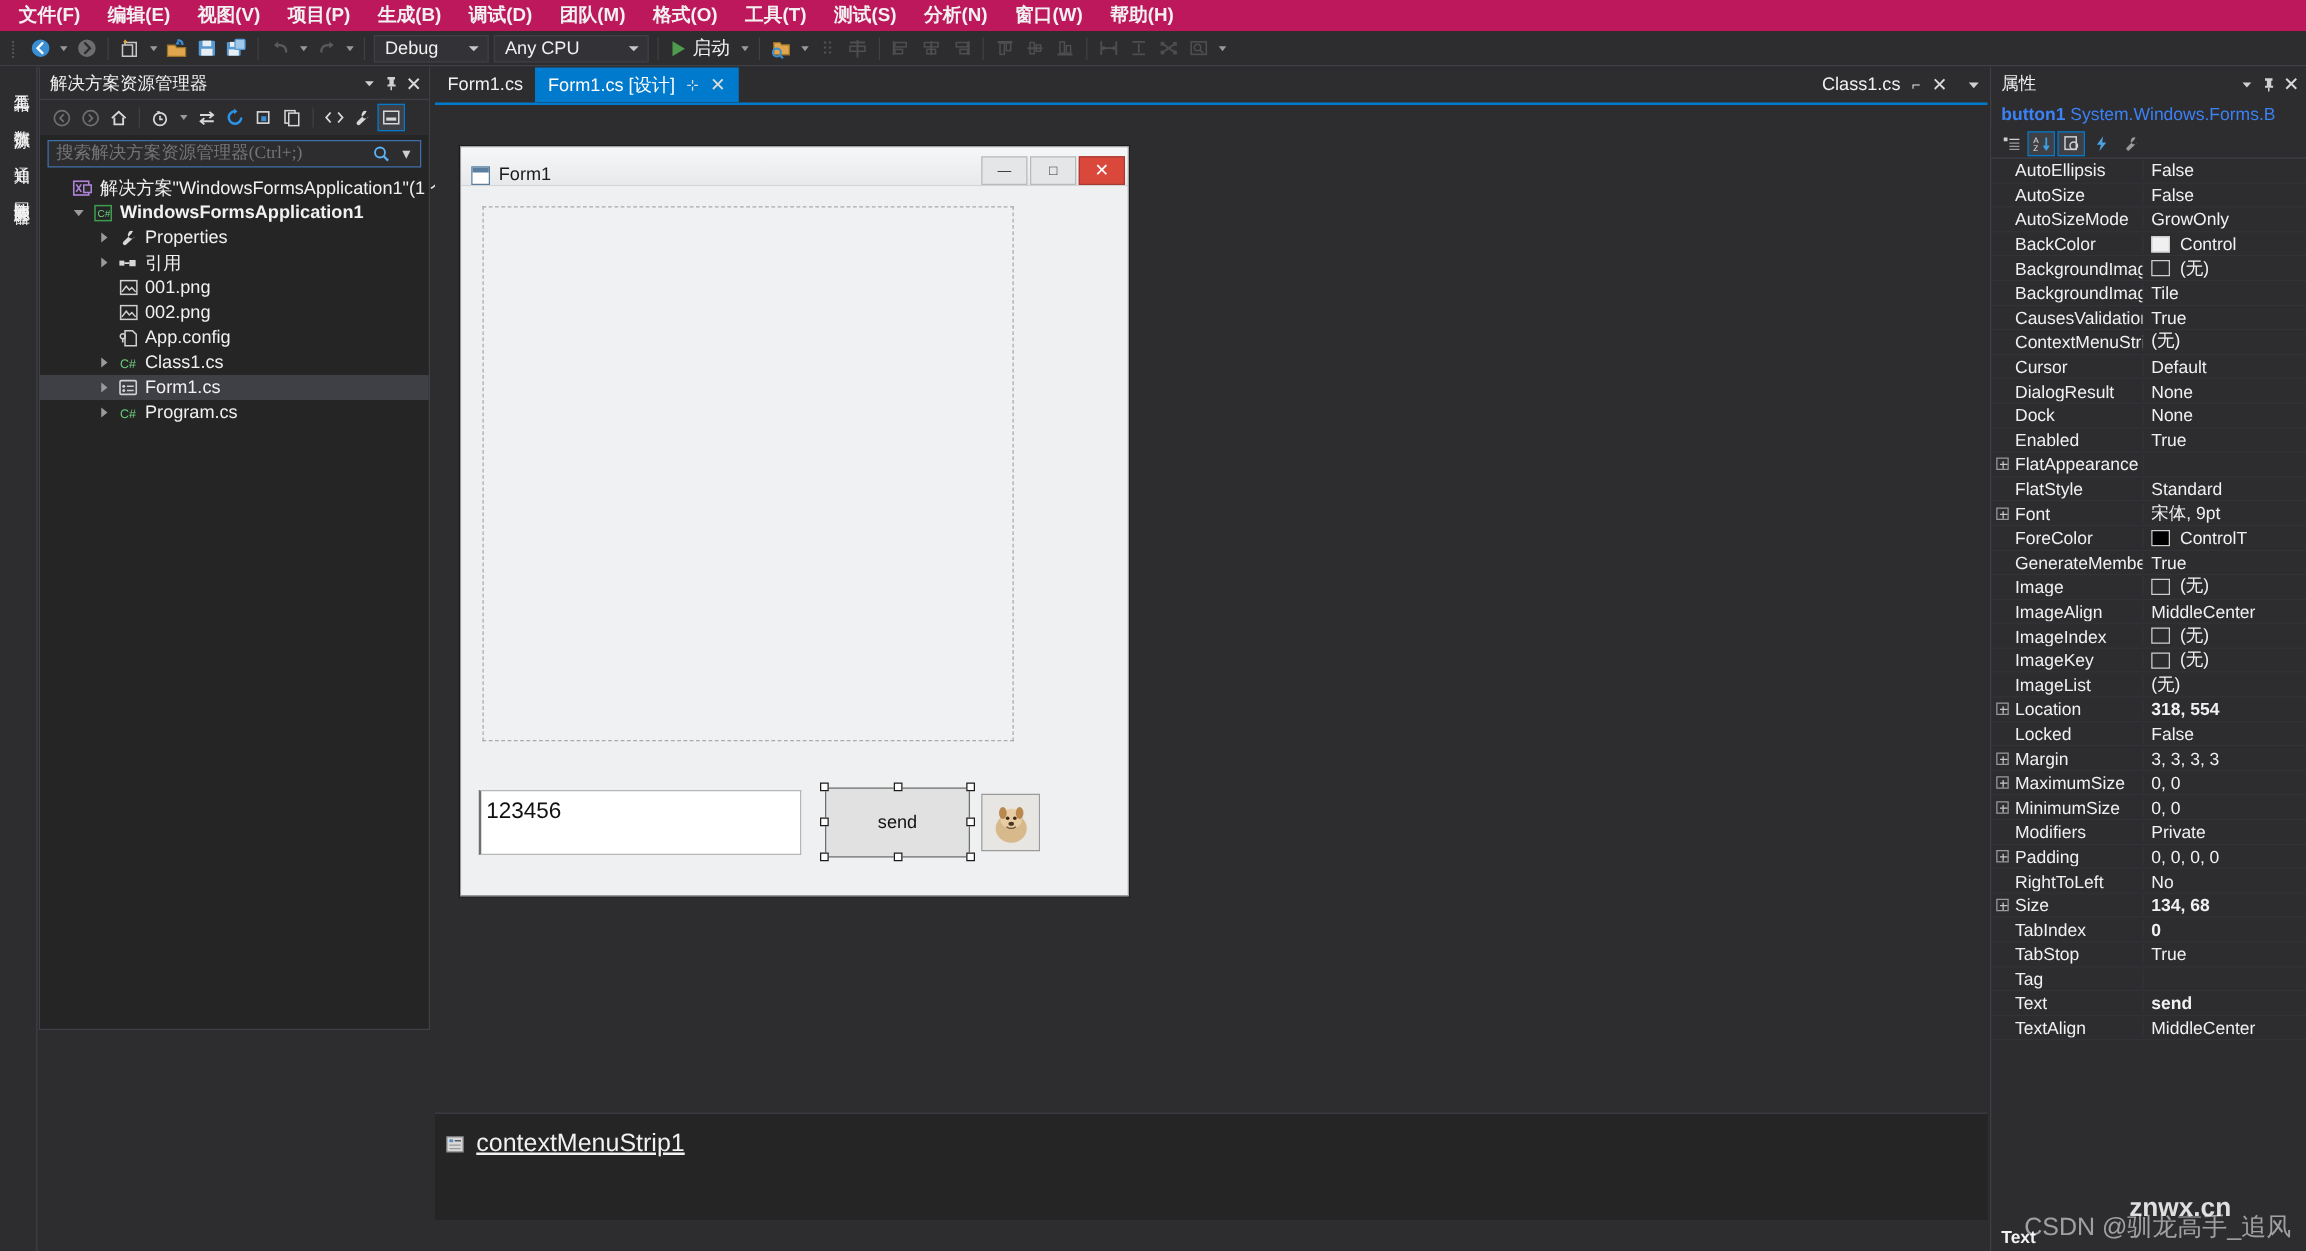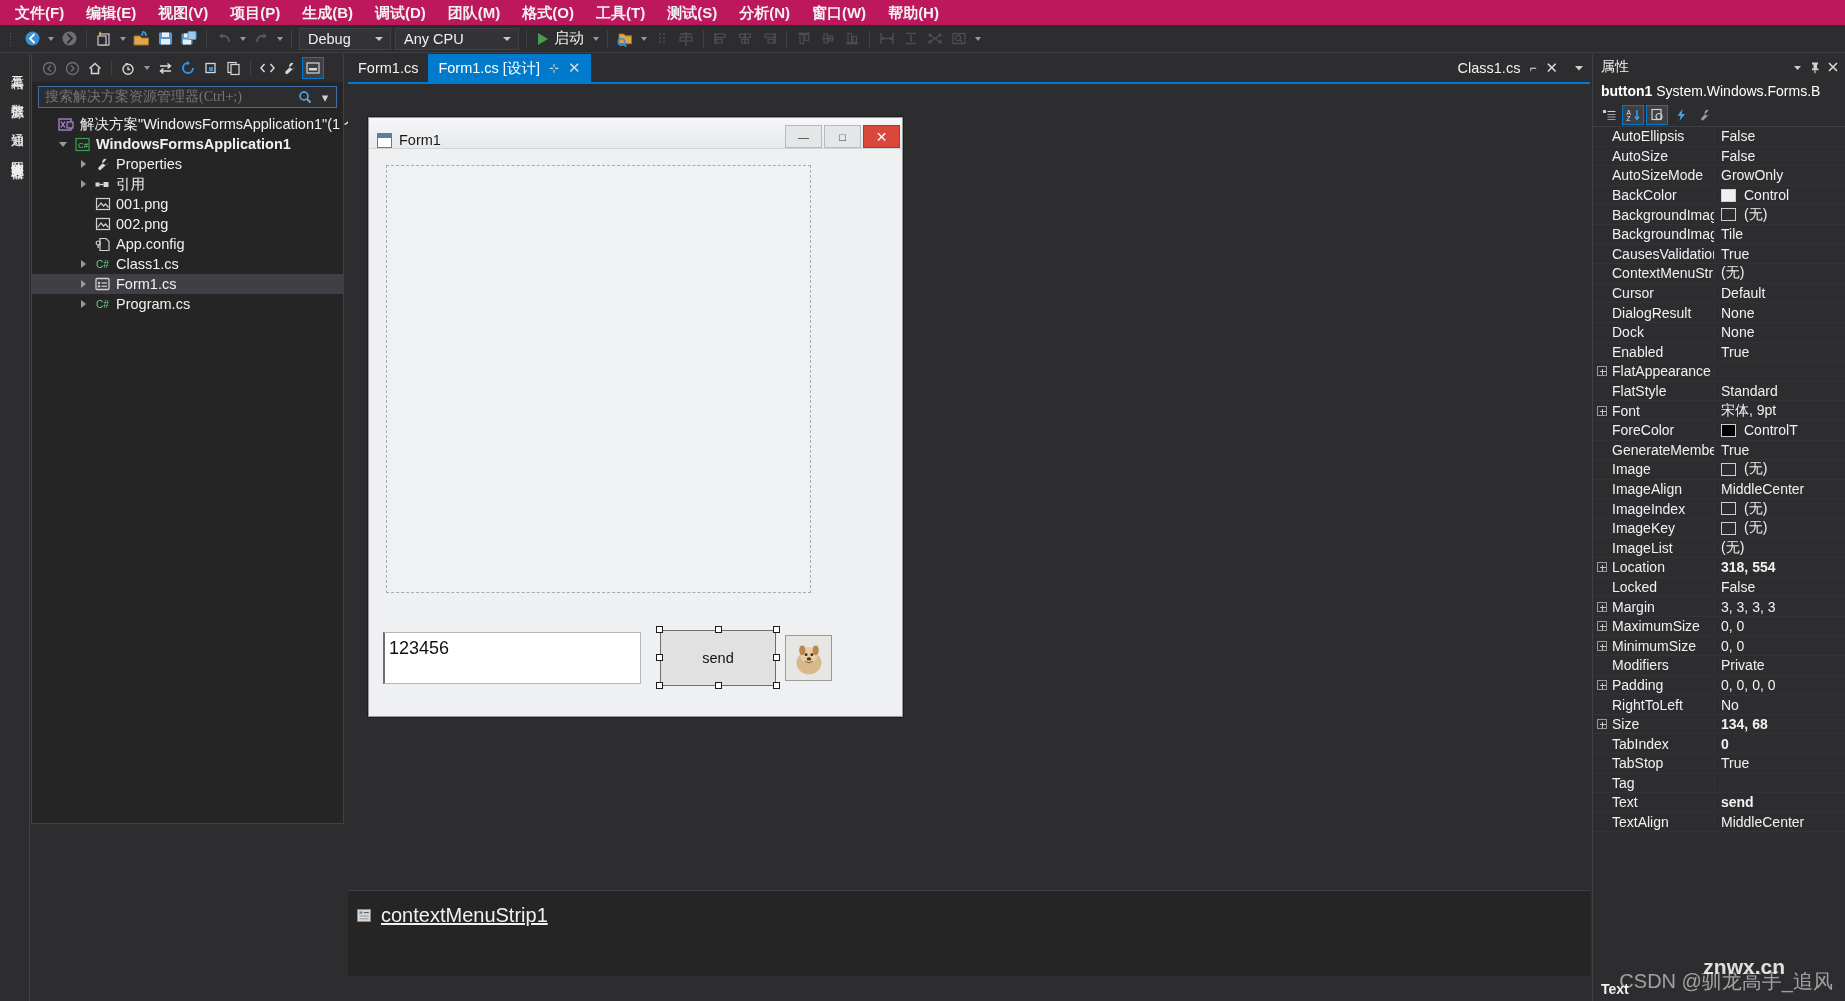--- a/index.html
+++ b/index.html
@@ -208,21 +208,21 @@
     font-size: 20px; color: #f1f1f1; width: max-content; cursor: default; text-decoration: underline;
   }
 
   
   .props {
     position: absolute; left: 1592px; top: 54px; width: 253px; height: 947px;
     background: #2d2d30; border-left: 1px solid #3f3f46;
   }
   .props .panel-head { border-bottom: none; }
   .props-obj {
-    padding: 3px 6px 4px 8px; font-size: 14px; color: #ffffff;
+    padding: 3px 6px 4px 8px; font-size: 14px; color: #3b82f6;
     white-space: nowrap; overflow: hidden;
   }
   .props-obj b { font-weight: bold; }
   .props-toolbar {
     height: 24px; display: flex; align-items: center; padding-left: 5px;
     background: #2d2d30; border-bottom: 1px solid #3f3f46; gap: 2px;
   }
   .pt-btn {
     width: 22px; height: 20px; display:flex; align-items:center; justify-content:center;
     cursor: default;
@@ -485,20 +485,39 @@
   </div>
 
   <div class="leftdock">
     <div class="vtab">工具箱</div>
     <div class="vtab">数据源</div>
     <div class="vtab">通知</div>
     <div class="vtab">团队资源管理器</div>
   </div>
 
   <div class="solexp">
+    <div class="panel-head">
+      <span class="title">解决方案资源管理器</span>
+      <span class="ph-btn">
+        <svg width="11" height="11" viewBox="0 0 11 11">
+            <path d="M2 4 L5.5 8 L9 4" fill="#d0d0d0"></path>
+          </svg>
+      </span>
+      <span class="ph-btn">
+        <svg width="12" height="13" viewBox="0 0 12 13">
+            <path d="M3 1.5 h6 v2 h-1 v4 h1.5 v1.7 h-6.5 v-1.7 h1.5 v-4 h-1.5 z" fill="#d0d0d0"></path>
+            <path d="M6 9.2 v3" stroke="#d0d0d0" stroke-width="1.2"></path>
+          </svg>
+      </span>
+      <span class="ph-btn">
+        <svg width="12" height="12" viewBox="0 0 12 12">
+            <path d="M2 2 L10 10 M10 2 L2 10" stroke="#d8d8d8" stroke-width="1.6"></path>
+          </svg>
+      </span>
+    </div>
 
     <div class="se-toolbar">
       <span class="se-tb-btn">
         <svg width="15" height="15" viewBox="0 0 15 15">
             <circle cx="7.5" cy="7.5" r="6" fill="none" stroke="#6e6e70" stroke-width="1.4"></circle>
             <path d="M9 4.5 L6 7.5 L9 10.5" stroke="#6e6e70" stroke-width="1.4" fill="none"></path>
           </svg>
       </span>
       <span class="se-tb-btn">
         <svg width="15" height="15" viewBox="0 0 15 15">

